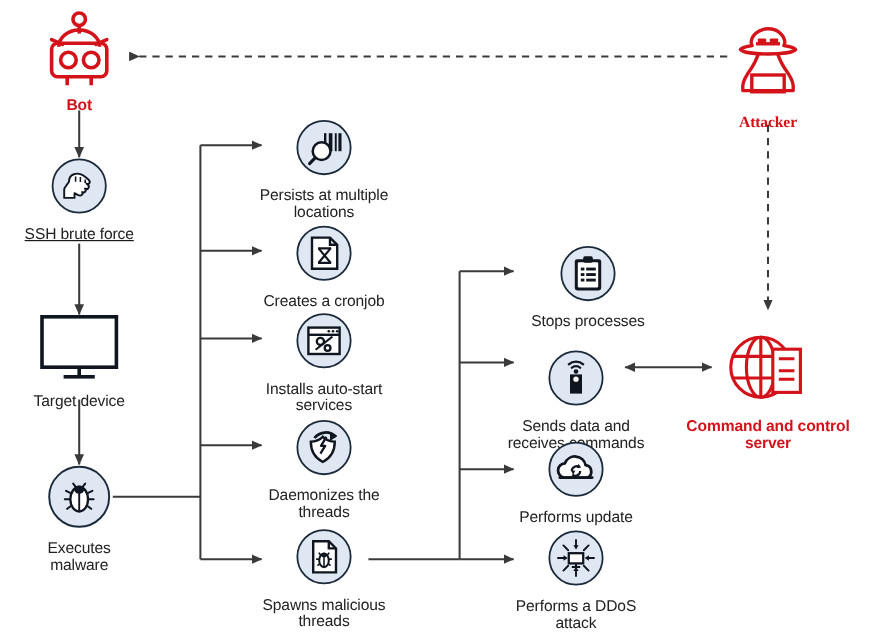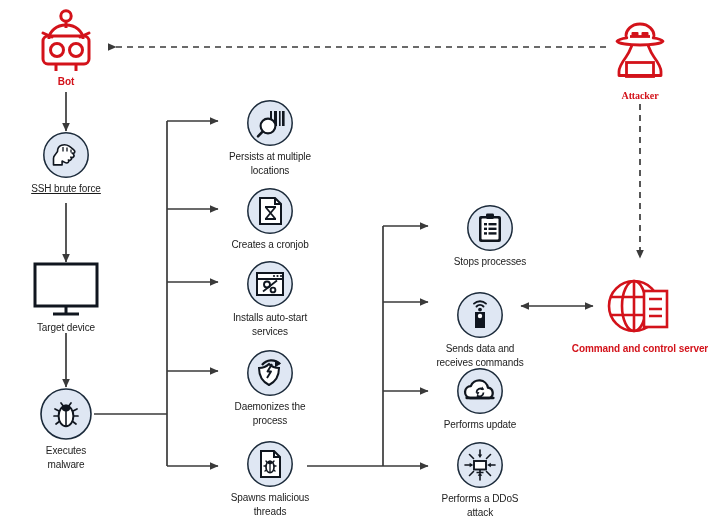--- a/index.html
+++ b/index.html
@@ -4,22 +4,22 @@
 <style>
   html,body{margin:0;padding:0;background:#ffffff;}
   body{
     width:728px;height:529px;position:relative;overflow:hidden;
     font-family:"Liberation Sans","DejaVu Sans",sans-serif;
     color:#1b1b1b;
   }
   #canvas{position:absolute;inset:0;width:728px;height:529px;}
   .node{position:absolute;text-align:center;}
   .node .cap{
-    font-size:10px;line-height:13.5px;color:#222222;
-    white-space:pre-line;margin-top:3px;letter-spacing:-0.1px;
+    font-size:13px;line-height:13.5px;color:#222222;
+    white-space:pre-line;margin-top:9px;letter-spacing:-0.1px;
   }
   .node.red .cap{color:#d3121a;font-weight:bold;}
   .icon-wrap{display:flex;align-items:center;justify-content:center;}
   svg{display:block;overflow:visible;}
 </style>
 </head>
 <body>
 
 <svg id="canvas" viewBox="0 0 728 529" xmlns="http://www.w3.org/2000/svg">
   <defs>
@@ -199,21 +199,21 @@
   <div class="icon-wrap">
     <svg width="48" height="48" viewBox="0 0 48 48">
       <circle cx="24" cy="24" r="22.2" fill="#dfe7f3" stroke="#1b2a3a" stroke-width="1.5"></circle>
       <path d="M13,19 c4,0 7.5,-1.5 10,-4 c2.5,2.5 6,4 10,4 c0,8 -4,14 -10,17 c-6,-3 -10,-9 -10,-17 z" fill="#ffffff" stroke="#10161f" stroke-width="2"></path>
       <path d="M26,15 L21.5,22.5 L25,22.5 L21,29" fill="none" stroke="#10161f" stroke-width="1.9" stroke-linejoin="round"></path>
       <path d="M16,16 A12,12 0 0 1 34,15" fill="none" stroke="#10161f" stroke-width="2.3"></path>
       <path d="M29,11 L35,14.5 L29,18.5 z" fill="#10161f"></path>
     </svg>
   </div>
   <div class="cap">Daemonizes the
-process</div>
+threads</div>
 </div>
 
 <div class="node" style="left:203px;top:440px;width:134px;">
   <div class="icon-wrap">
     <svg width="48" height="48" viewBox="0 0 48 48">
       <circle cx="24" cy="24" r="22.2" fill="#dfe7f3" stroke="#1b2a3a" stroke-width="1.5"></circle>
       <path d="M15,11 L28,11 L34,17 L34,37 L15,37 Z" fill="#ffffff" stroke="#10161f" stroke-width="2"></path>
       <path d="M28,11 L28,17 L34,17" fill="none" stroke="#10161f" stroke-width="2"></path>
       <g stroke="#10161f" stroke-width="1.4" fill="none" stroke-linecap="round">
         <path d="M20,21 l2,2.5 M28,21 l-2,2.5"></path>

